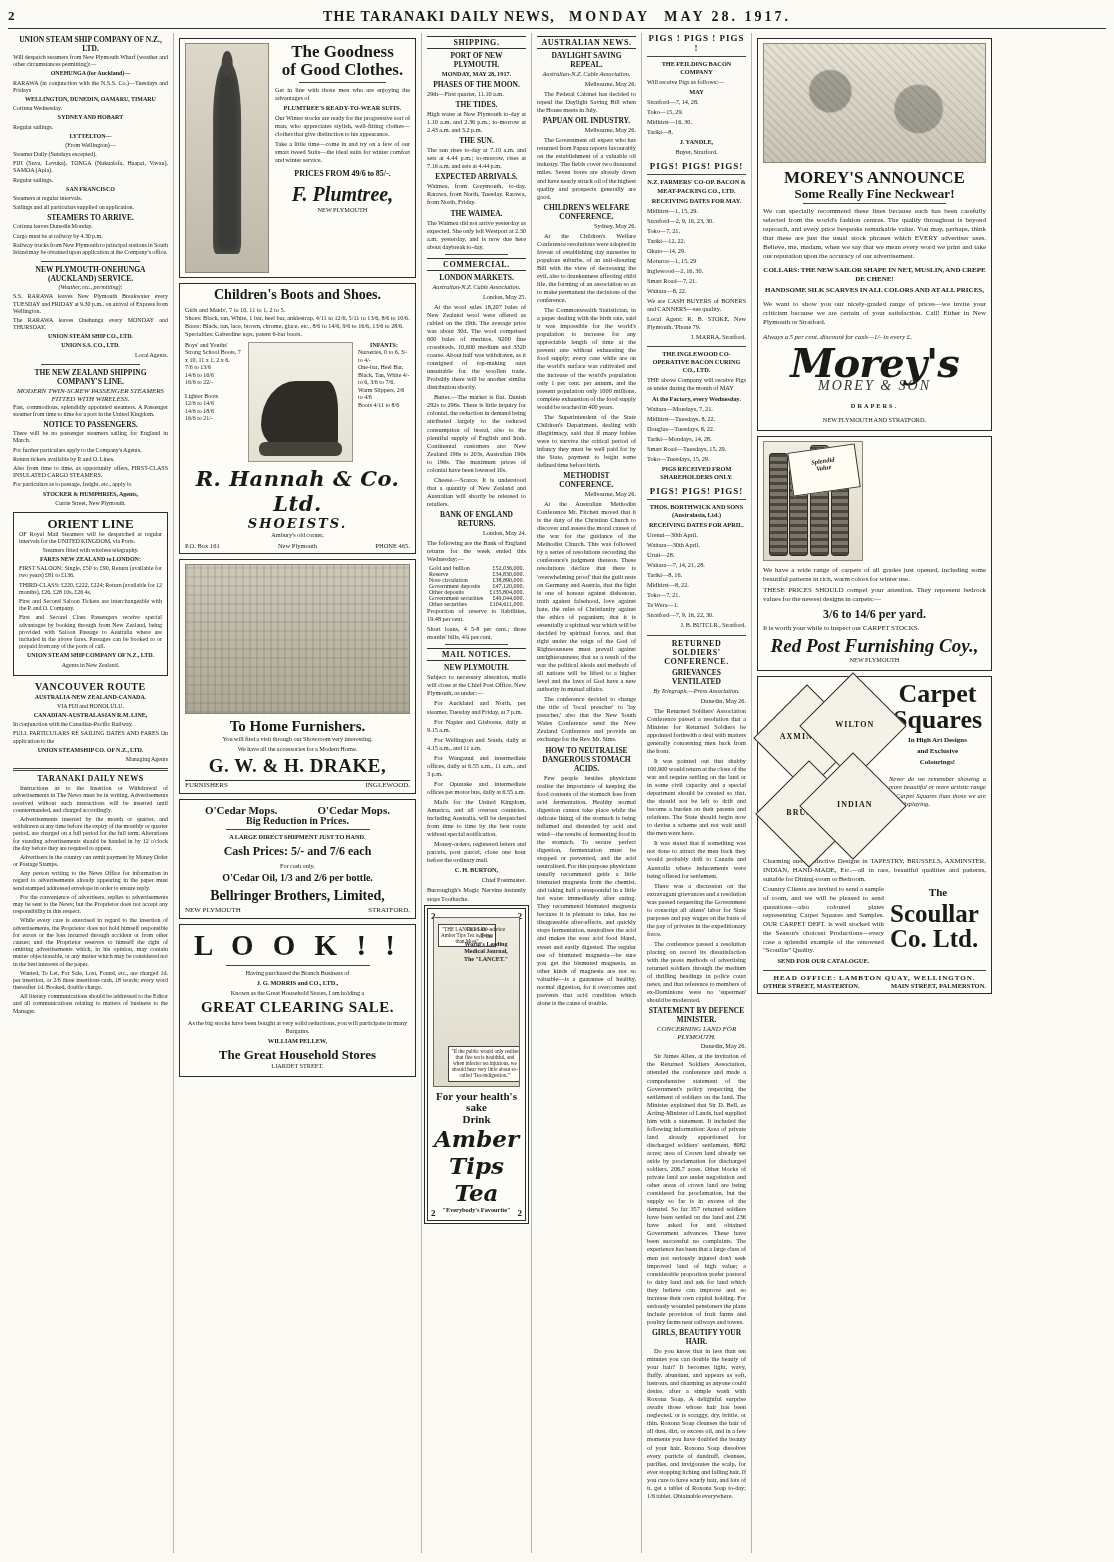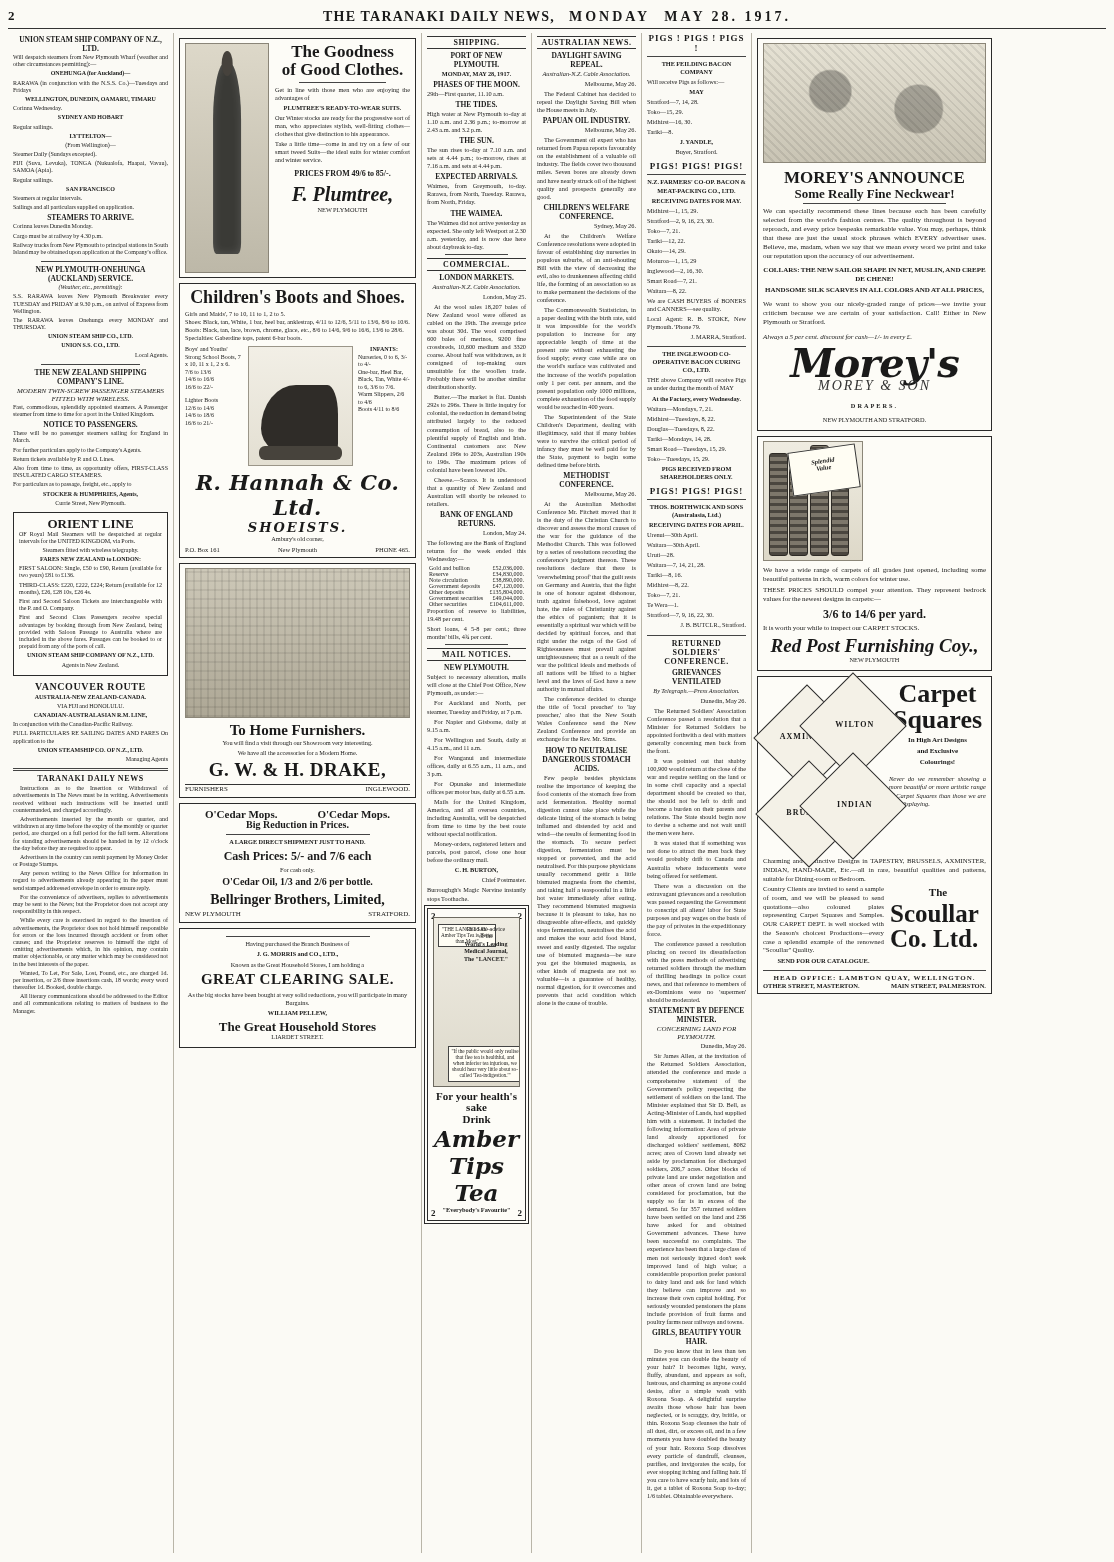--- a/index.html
+++ b/index.html
@@ -454,21 +454,21 @@
           <div class="p ctr b">PLUMTREE'S READY-TO-WEAR SUITS.</div>
           <div class="p">Our Winter stocks are ready for the progressive sort of man, who appreciates stylish, well-fitting clothes—clothes that give distinction to his appearance.</div>
           <div class="p">Take a little time—come in and try on a few of our smart tweed Suits—the ideal suits for winter comfort and winter service.</div>
           <div class="p ctr b" style="font-size:8px;margin-top:5px;">PRICES FROM 49/6 to 85/-.</div>
           <div class="nm">F. Plumtree,</div>
           <div class="p ctr">NEW PLYMOUTH</div>
         </div>
       </div>
 
       <div class="adbox">
-        <div class="adtitle" style="font-size:18px;">Children's Boots and Shoes.</div>
+        <div class="adtitle" style="font-size:14px;">Children's Boots and Shoes.</div>
         <div class="bootlist" style="margin-top:3px;">
           <div>Girls and Maids', 7 to 10, 11 to 1, 2 to 5.</div>
           <div>Shoes: Black, tan, White, 1 bar, heel bar, anklestrap, 4/11 to 12/6, 5/11 to 13/6, 8/6 to 10/6.</div>
           <div>Boots: Black, tan, lace, brown, chrome, glace, etc., 8/6 to 14/6, 9/6 to 16/6, 13/6 to 28/6.</div>
           <div>Specialties: Gaberdine tops, patent 6-bar boots.</div>
         </div>
         <div style="display:flex;gap:5px;margin-top:4px;">
           <div style="flex:0 0 58px;font-size:6px;line-height:1.25;">
             <div>Boys' and Youths' Strong School Boots, 7 x 10, 11 x 1, 2 x 6.</div>
             <div>7/6 to 13/6</div>
@@ -526,20 +526,21 @@
         <div class="p ctr">For cash only.</div>
         <div class="adtitle" style="font-size:10px;margin-top:3px;">O'Cedar Oil, 1/3 and 2/6 per bottle.</div>
         <div class="adtitle" style="font-size:14px;margin-top:5px;">Bellringer Brothers, Limited,</div>
         <div style="display:flex;font-size:7px;margin-top:3px;">
           <div style="flex:1;">NEW PLYMOUTH</div>
           <div style="flex:1;text-align:right;">STRATFORD.</div>
         </div>
       </div>
 
       <div class="adbox">
+        <div class="look">L O O K ! !</div>
         <hr class="rule">
         <div class="p ctr">Having purchased the Branch Business of</div>
         <div class="p ctr b">J. G. MORRIS and CO., LTD.,</div>
         <div class="p ctr">Known as the Great Household Stores, I am holding a</div>
         <div class="clearing">GREAT CLEARING SALE.</div>
         <div class="p ctr" style="margin-top:3px;">As the big stocks have been bought at very solid reductions, you will participate in many Bargains.</div>
         <div class="p rt b">WILLIAM PELLEW,</div>
         <div class="adtitle" style="font-size:13px;margin-top:3px;">The Great Household Stores</div>
         <div class="p ctr">LIARDET STREET.</div>
       </div>

